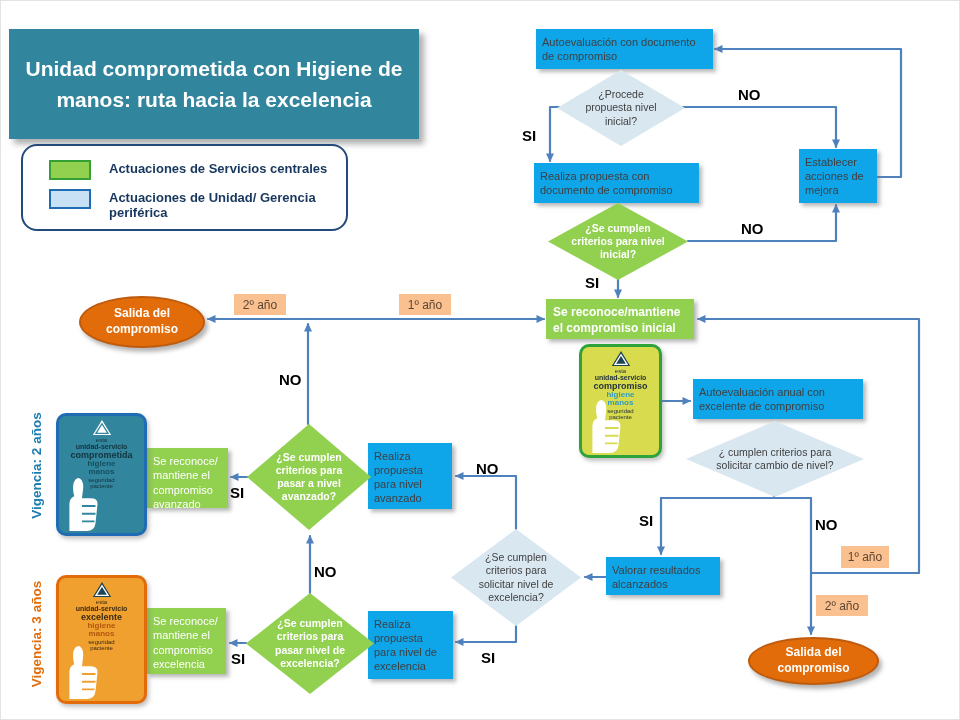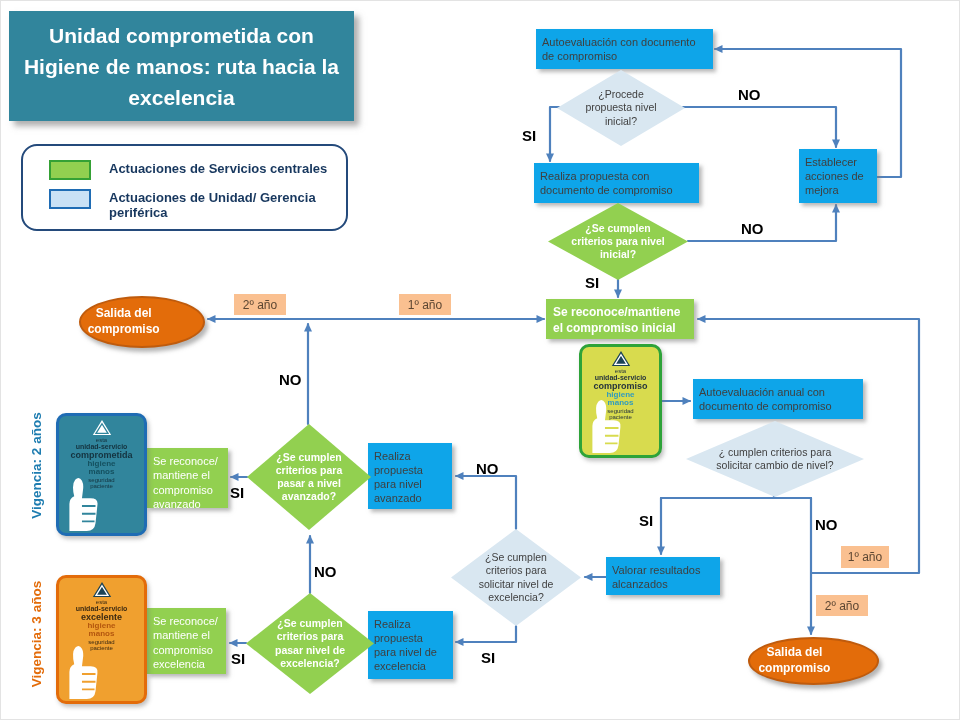--- a/index.html
+++ b/index.html
@@ -25,21 +25,21 @@
   .gbox.big{font-size:12px;font-weight:bold;}
 
   .diamond{display:flex;align-items:center;justify-content:center;text-align:center;
            clip-path:polygon(50% 0,100% 50%,50% 100%,0 50%);}
   .diamond span{width:74%;font-size:10.5px;line-height:1.25;}
   .d-blue{background:#D9E7F1;color:#3f3f3f;}
   .d-green{background:#92D050;color:#fff;font-weight:600;}
 
   .ellipse{background:#E36C0A;border:2px solid #BF5B0D;border-radius:50%;color:#fff;
            font-weight:bold;font-size:12px;line-height:1.3;display:flex;align-items:center;
-           text-align:center;box-shadow:3px 4px 4px rgba(120,120,120,.55);}
+           justify-content:center;text-align:center;box-shadow:3px 4px 4px rgba(120,120,120,.55);}
   .year{background:#FAC090;color:#5C4632;font-size:12px;display:flex;align-items:center;
         justify-content:center;}
   .flag{position:absolute;z-index:3;font-size:15px;font-weight:bold;color:#000;}
   .vrt{position:absolute;z-index:3;transform:rotate(-90deg);transform-origin:0 0;
        font-weight:bold;font-size:13.5px;text-align:center;}
 
   .poster{position:absolute;z-index:2;border:3px solid;border-radius:10px;overflow:hidden;
           box-shadow:2px 3px 4px rgba(120,120,120,.45);}
   .ptext{position:relative;text-align:center;line-height:1.05;z-index:2;}
   .p1{font-size:6px;} .p2{font-size:7px;font-weight:bold;} .p3{font-size:9px;font-weight:bold;}
@@ -76,21 +76,21 @@
       <path d="M515 528 L515 475 L455 475" marker-end="url(#ah)"></path>
       <path d="M515 625 L515 641 L455 641" marker-end="url(#ah)"></path>
       <path d="M246 476 L230 476" marker-end="url(#ah)"></path>
       <path d="M150 477 L141 477" marker-end="url(#ah)"></path>
       <path d="M309 592 L309 535" marker-end="url(#ah)"></path>
       <path d="M245 642 L229 642" marker-end="url(#ah)"></path>
       <path d="M150 641 L143 641" marker-end="url(#ah)"></path>
     </g>
   </svg>
 
-  <div class="node title" style="left:8px;top:10px;width:345px;height:110px;">
+  <div class="node title" style="left:8px;top:28px;width:410px;height:110px;">
     <span>Unidad comprometida con Higiene de manos: ruta hacia la excelencia</span>
   </div>
 
   <div class="node legend" style="left:20px;top:143px;width:327px;height:87px;">
     <div class="legrow">
       <div class="swatch sw-green"></div>
       <div class="legtext">Actuaciones de Servicios centrales</div>
     </div>
     <div class="legrow">
       <div class="swatch sw-blue"></div>
@@ -143,21 +143,21 @@
       <div class="p5">seguridad</div>
       <div class="p5">paciente</div>
     </div>
     <svg class="thumb" viewBox="0 0 40 60">
       <path d="M8 58 L8 30 Q8 24 13 22 Q10 10 14 5 Q18 1 21 6 Q23 10 22 16 L21 24 L30 24 Q38 24 37 31 L35 50 Q34 58 26 58 Z" fill="#fff"></path>
       <path d="M21 32 H35 M21 40 H35 M21 48 H34" stroke="#D8DB4E" stroke-width="2"></path>
     </svg>
   </div>
 
   <div class="node bbox" style="left:692px;top:378px;width:170px;height:40px;">
-    <span>Autoevaluación anual con documento de compromiso</span>
+    <span>Autoevaluación anual con excelente de compromiso</span>
   </div>
 
   <div class="node diamond d-blue" style="left:685px;top:420px;width:178px;height:76px;">
     <span>¿ cumplen criterios para solicitar cambio de nivel?</span>
   </div>
 
   <div class="node bbox" style="left:605px;top:556px;width:114px;height:38px;">
     <span>Valorar resultados alcanzados</span>
   </div>
 

